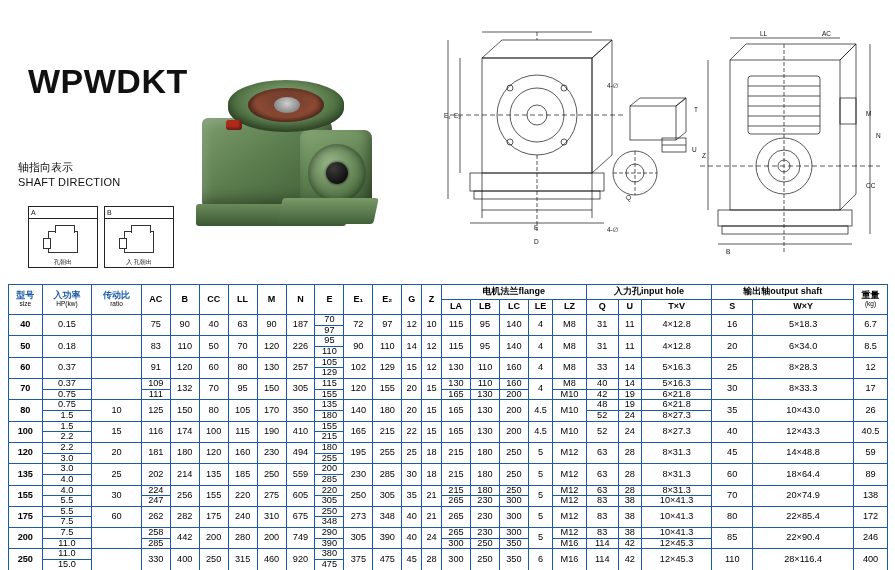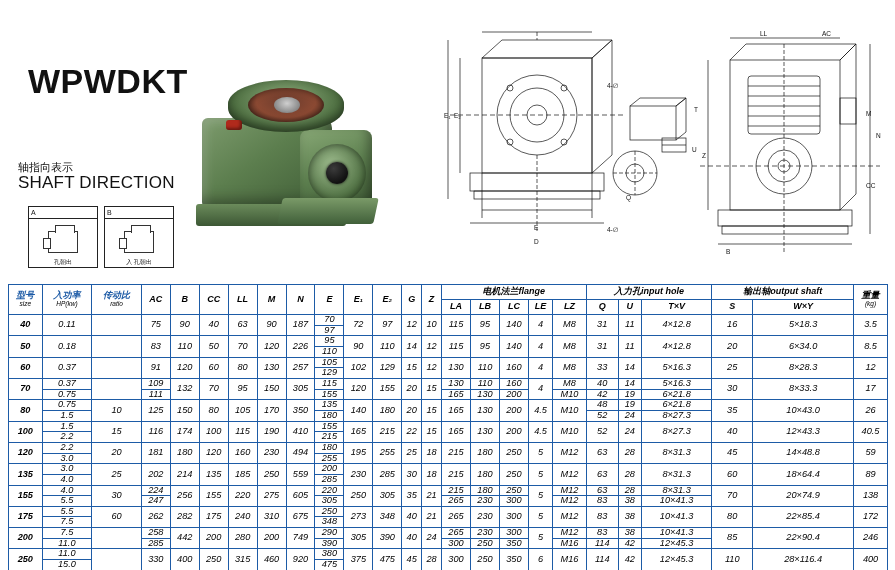--- a/index.html
+++ b/index.html
@@ -20,21 +20,21 @@
   .title {
     position:absolute; left:28px; top:62px;
     font-size: 34px; font-weight: bold; letter-spacing: 0.5px;
     font-family: "Liberation Sans", sans-serif;
   }
   .shaft-label {
     position:absolute; left:18px; top:160px;
     font-size: 11px; line-height: 15px; color:#111;
   }
   .shaft-label .cn { font-size: 11px; }
-  .shaft-label .en { font-size: 17px; letter-spacing:0.2px; }
+  .shaft-label .en { font-size: 11px; letter-spacing:0.2px; }
 
   
   .shaft-boxes { position:absolute; left:28px; top:206px; width:150px; height:62px; }
   .sbox { position:absolute; top:0; width:70px; height:62px; border:1px solid #222; }
   .sbox.a { left:0; }
   .sbox.b { left:76px; }
   .sbox .hdr { height:12px; border-bottom:1px solid #222; font-size:7px; padding-left:2px; line-height:12px; }
   .sbox .bodyarea { position:relative; height:49px; }
   .sbox .cap { position:absolute; bottom:1px; width:100%; text-align:center; font-size:6px; }
   .mini-gear {
@@ -115,21 +115,20 @@
   
   .drawings { position:absolute; left:430px; top:18px; width:460px; height:258px; }
 
   
   .tablewrap { position:absolute; left:8px; top:284px; width:880px; }
   table.spec {
     border-collapse: collapse;
     width: 880px;
     font-size: 9.2px;
     font-family: "Liberation Sans", sans-serif;
-    font-style: italic;
   }
   table.spec th, table.spec td {
     border: 1px solid #1d5ba6;
     text-align: center;
     padding: 0;
     height: 15px;
     line-height: 1.05;
     color:#000;
   }
   table.spec th { background:#fff; font-weight:bold; font-size:9px; }
@@ -316,21 +315,21 @@
           <th>Q</th>
           <th>U</th>
           <th>T×V</th>
           <th>S</th>
           <th>W×Y</th>
         </tr>
       </thead>
       <tbody id="tbody">
           <tr>
             <td class="bold">40</td>
-            <td>0.11</td>
+            <td>0.15</td>
             <td></td>
             <td>75</td>
             <td>90</td>
             <td>40</td>
             <td>63</td>
             <td>90</td>
             <td>187</td>
             <td>
               <div class="stack">
                 <span>70</span>
@@ -344,21 +343,21 @@
             <td>115</td>
             <td>95</td>
             <td>140</td>
             <td>4</td>
             <td>M8</td>
             <td>31</td>
             <td>11</td>
             <td>4×12.8</td>
             <td>16</td>
             <td>5×18.3</td>
-            <td>3.5</td>
+            <td>6.7</td>
           </tr>
           <tr>
             <td class="bold">50</td>
             <td>0.18</td>
             <td></td>
             <td>83</td>
             <td>110</td>
             <td>50</td>
             <td>70</td>
             <td>120</td>

